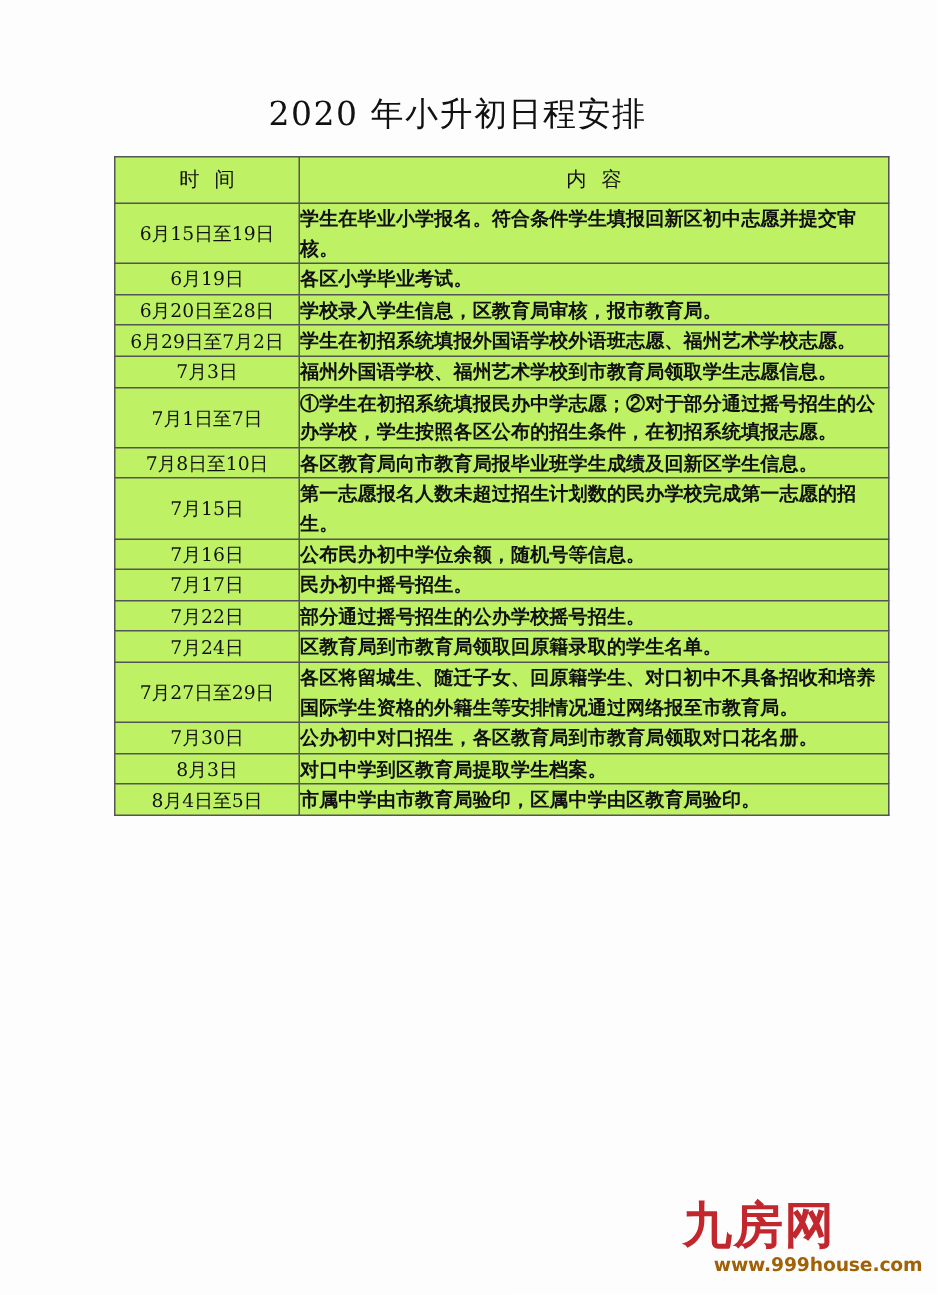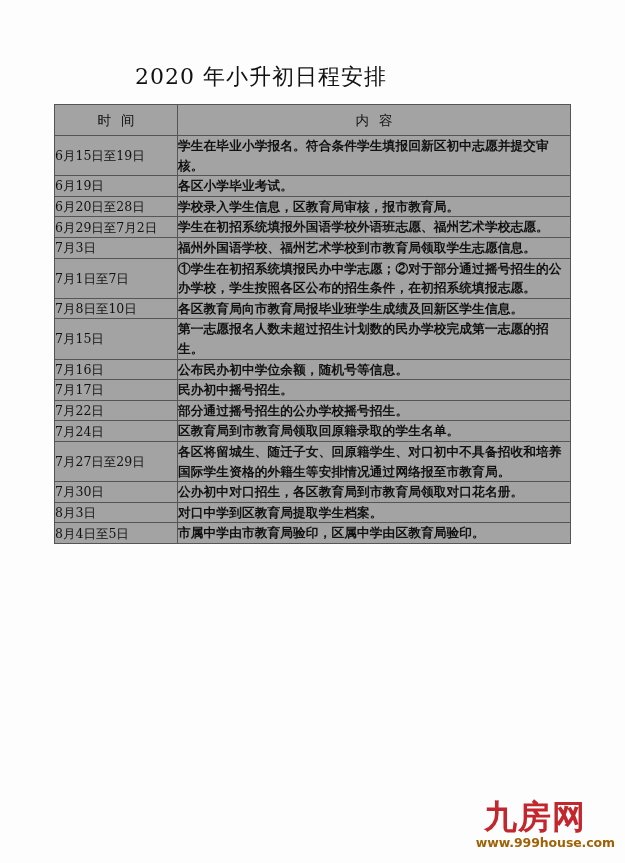--- a/index.html
+++ b/index.html
@@ -27,30 +27,31 @@
     top: 62px;
     left: 0;
     width: 522px;
     text-align: center;
     font-family: "DejaVu Serif", "Liberation Serif", serif;
     font-size: 22px;
     line-height: 30px;
     letter-spacing: 1px;
     color: #111;
     white-space: nowrap;
+    padding-left: 44px;
   }
 
   .schedule-table {
     position: absolute;
-    left: 54px;
+    left: 76px;
     top: 104px;
     width: 516px;
     border-collapse: collapse;
     table-layout: fixed;
-    background: #a3a3a3;
+    background: #bef264;
   }
   .schedule-table td,
   .schedule-table th {
     border: 1px solid #555;
     vertical-align: middle;
     padding: 0;
     box-sizing: border-box;
   }
 
   col.c-time { width: 123px; }
@@ -62,20 +63,21 @@
     font-size: 13.5px;
     line-height: 17px;
     height: 31px;
     letter-spacing: 10px;
     text-indent: 10px;
     color: #111;
     font-family: "DejaVu Serif", "Liberation Serif", serif;
   }
 
   .cell-time {
+    text-align: center;
     font-size: 12.5px;
     line-height: 17px;
     color: #111;
     padding: 3px 2px;
     white-space: nowrap;
     font-family: "DejaVu Serif", "Liberation Serif", serif;
   }
 
   .cell-content {
     text-align: left;
@@ -99,21 +101,21 @@
     text-align: right;
   }
   .wm-mark {
     font-family: "DejaVu Sans", "Liberation Sans", sans-serif;
     font-size: 33px;
     font-weight: bold;
     line-height: 36px;
     color: #c1272d;
     letter-spacing: 1px;
     display: block;
-    text-align: center;
+    text-align: left;
     padding-right: 2px;
   }
   .wm-url {
     font-family: "DejaVu Sans", "Liberation Sans", sans-serif;
     font-size: 12.5px;
     font-weight: bold;
     line-height: 15px;
     color: #c1272d;
     display: block;
     text-align: right;

